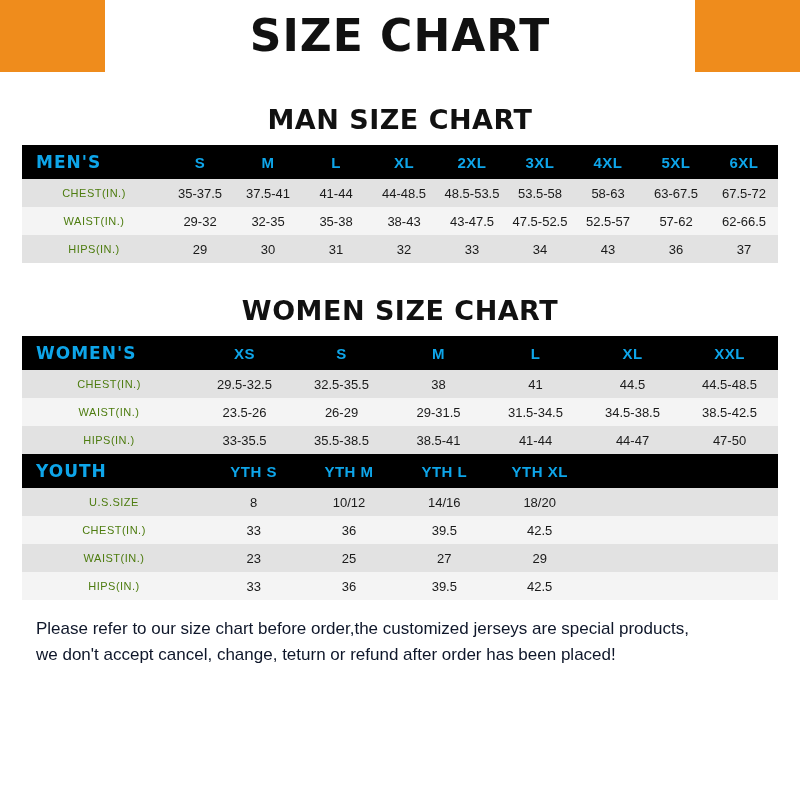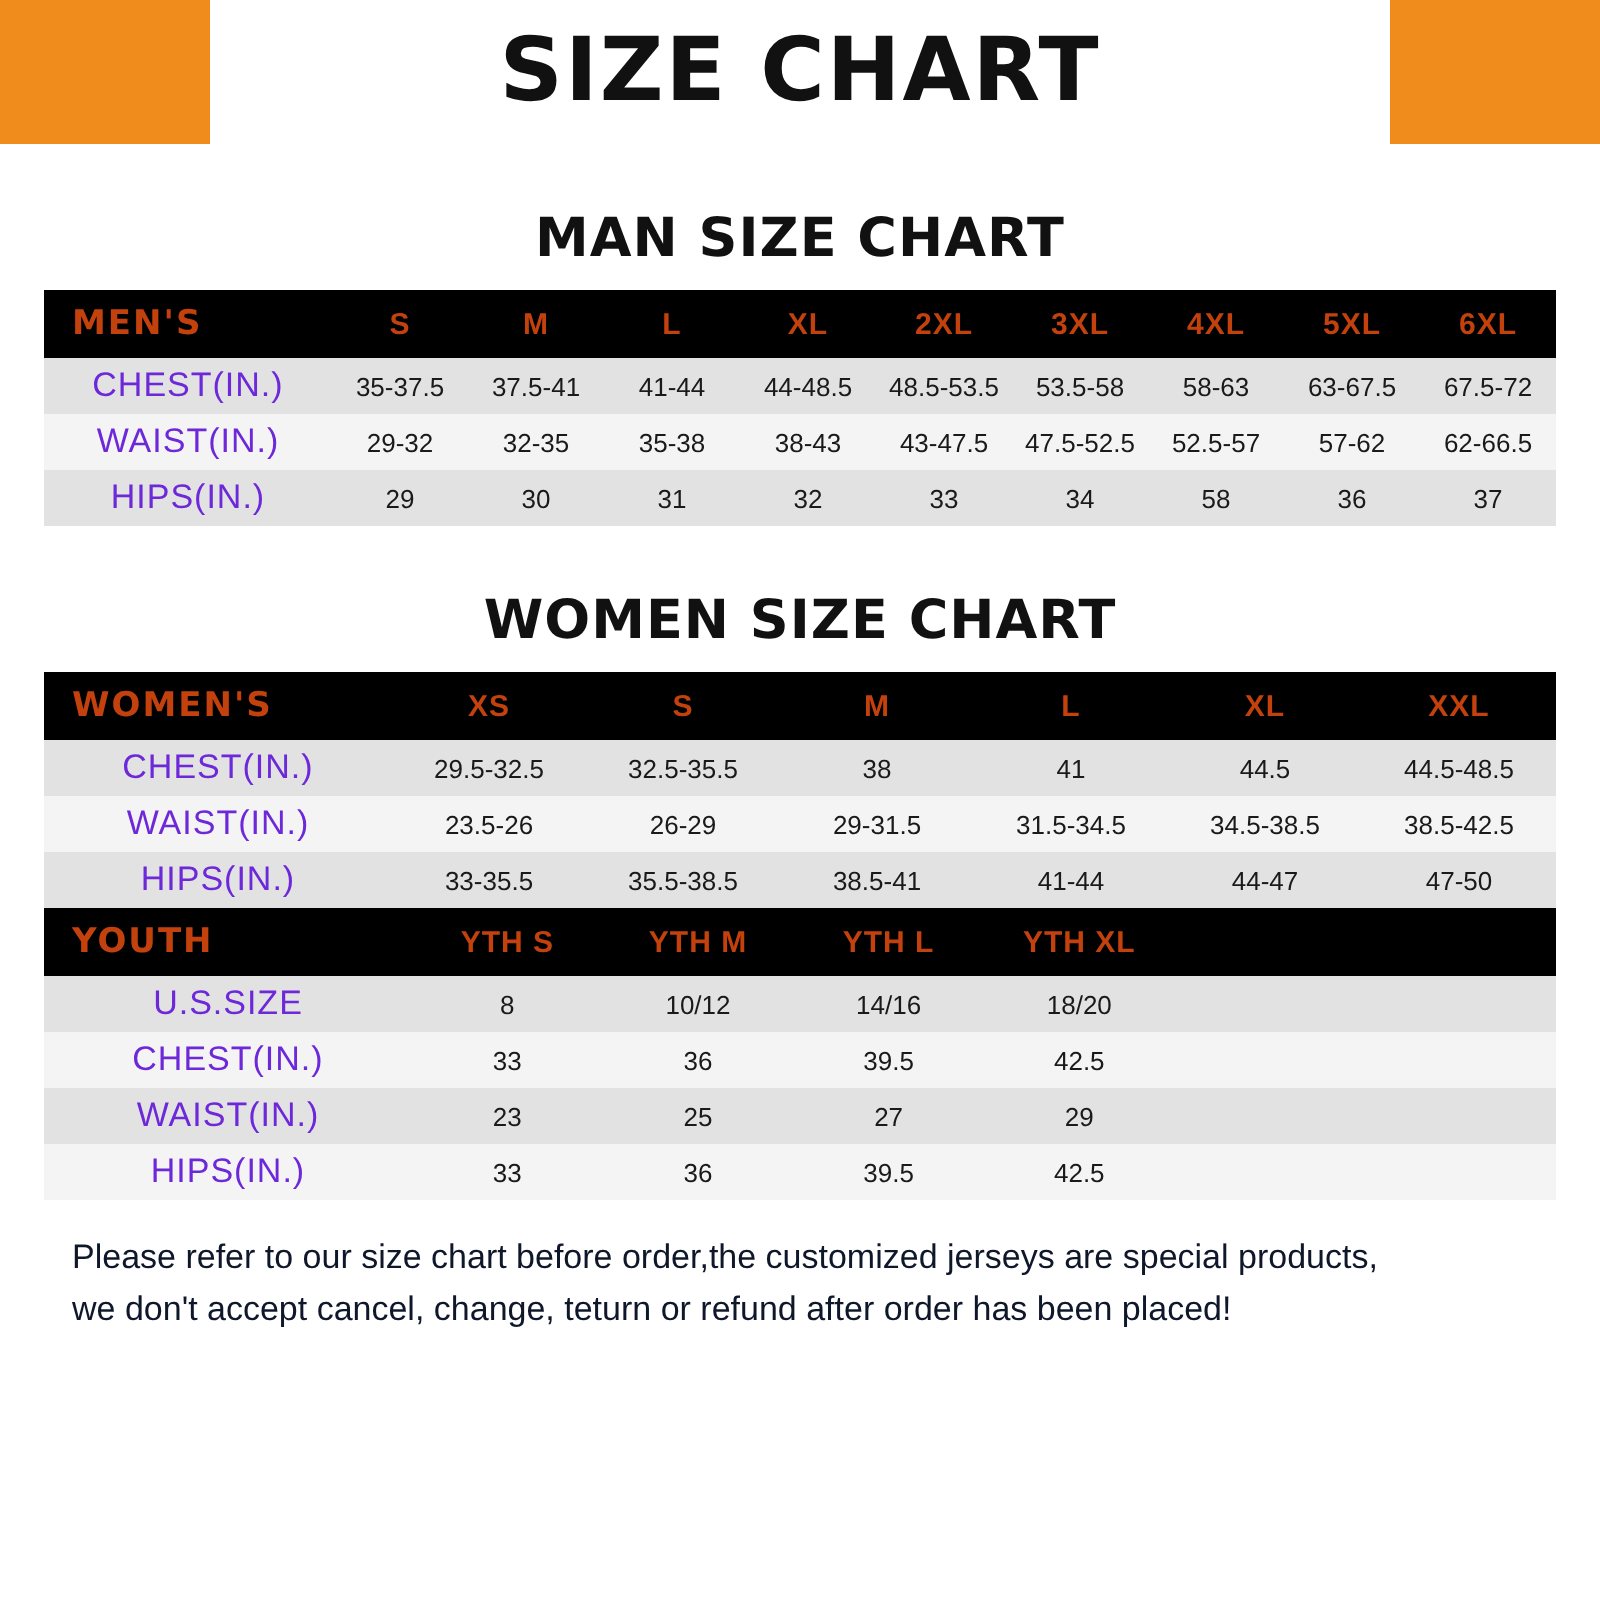--- a/index.html
+++ b/index.html
@@ -69,43 +69,43 @@
   table.chart th, table.chart td {
     text-align: center;
     font-size: 13px;
     color: #1a1a1a;
     padding: 0;
     height: 28px;
     font-family: "Liberation Sans", sans-serif;
   }
   table.chart thead th {
     background: #000000;
-    color: #c2410c;
+    color: #0ea5e9;
     font-weight: bold;
     height: 34px;
     font-size: 15px;
     letter-spacing: 0.5px;
   }
   table.chart thead th.corner {
     text-align: left;
     padding-left: 14px;
     font-family: "DejaVu Sans", sans-serif;
     font-size: 17px;
     letter-spacing: 1px;
   }
   table.chart tbody tr.odd td {
     background: #e2e2e2;
   }
   table.chart tbody tr.even td {
     background: #f4f4f4;
   }
   table.chart tbody td.rowlabel {
-    font-size: 17px;
+    font-size: 11px;
     letter-spacing: 0.5px;
-    color: #6d28d9;
+    color: #4d7c0f;
     text-align: center;
   }
   .men-table thead th.corner { width: 130px; }
   .women-table thead th.corner { width: 160px; }
   .youth-table thead th.corner { width: 170px; margin-top: 44px; }
 
   .footer-note {
     margin-top: 16px;
     padding: 0 14px;
     color: #0f172a;
@@ -170,21 +170,21 @@
             <td>62-66.5</td>
           </tr>
           <tr class="odd">
             <td class="rowlabel">HIPS(IN.)</td>
             <td>29</td>
             <td>30</td>
             <td>31</td>
             <td>32</td>
             <td>33</td>
             <td>34</td>
-            <td>58</td>
+            <td>43</td>
             <td>36</td>
             <td>37</td>
           </tr>
         </tbody>
       </table>
     </div>
 
     <div class="section">
       <div class="section-title">WOMEN SIZE CHART</div>
       <table class="chart women-table">

